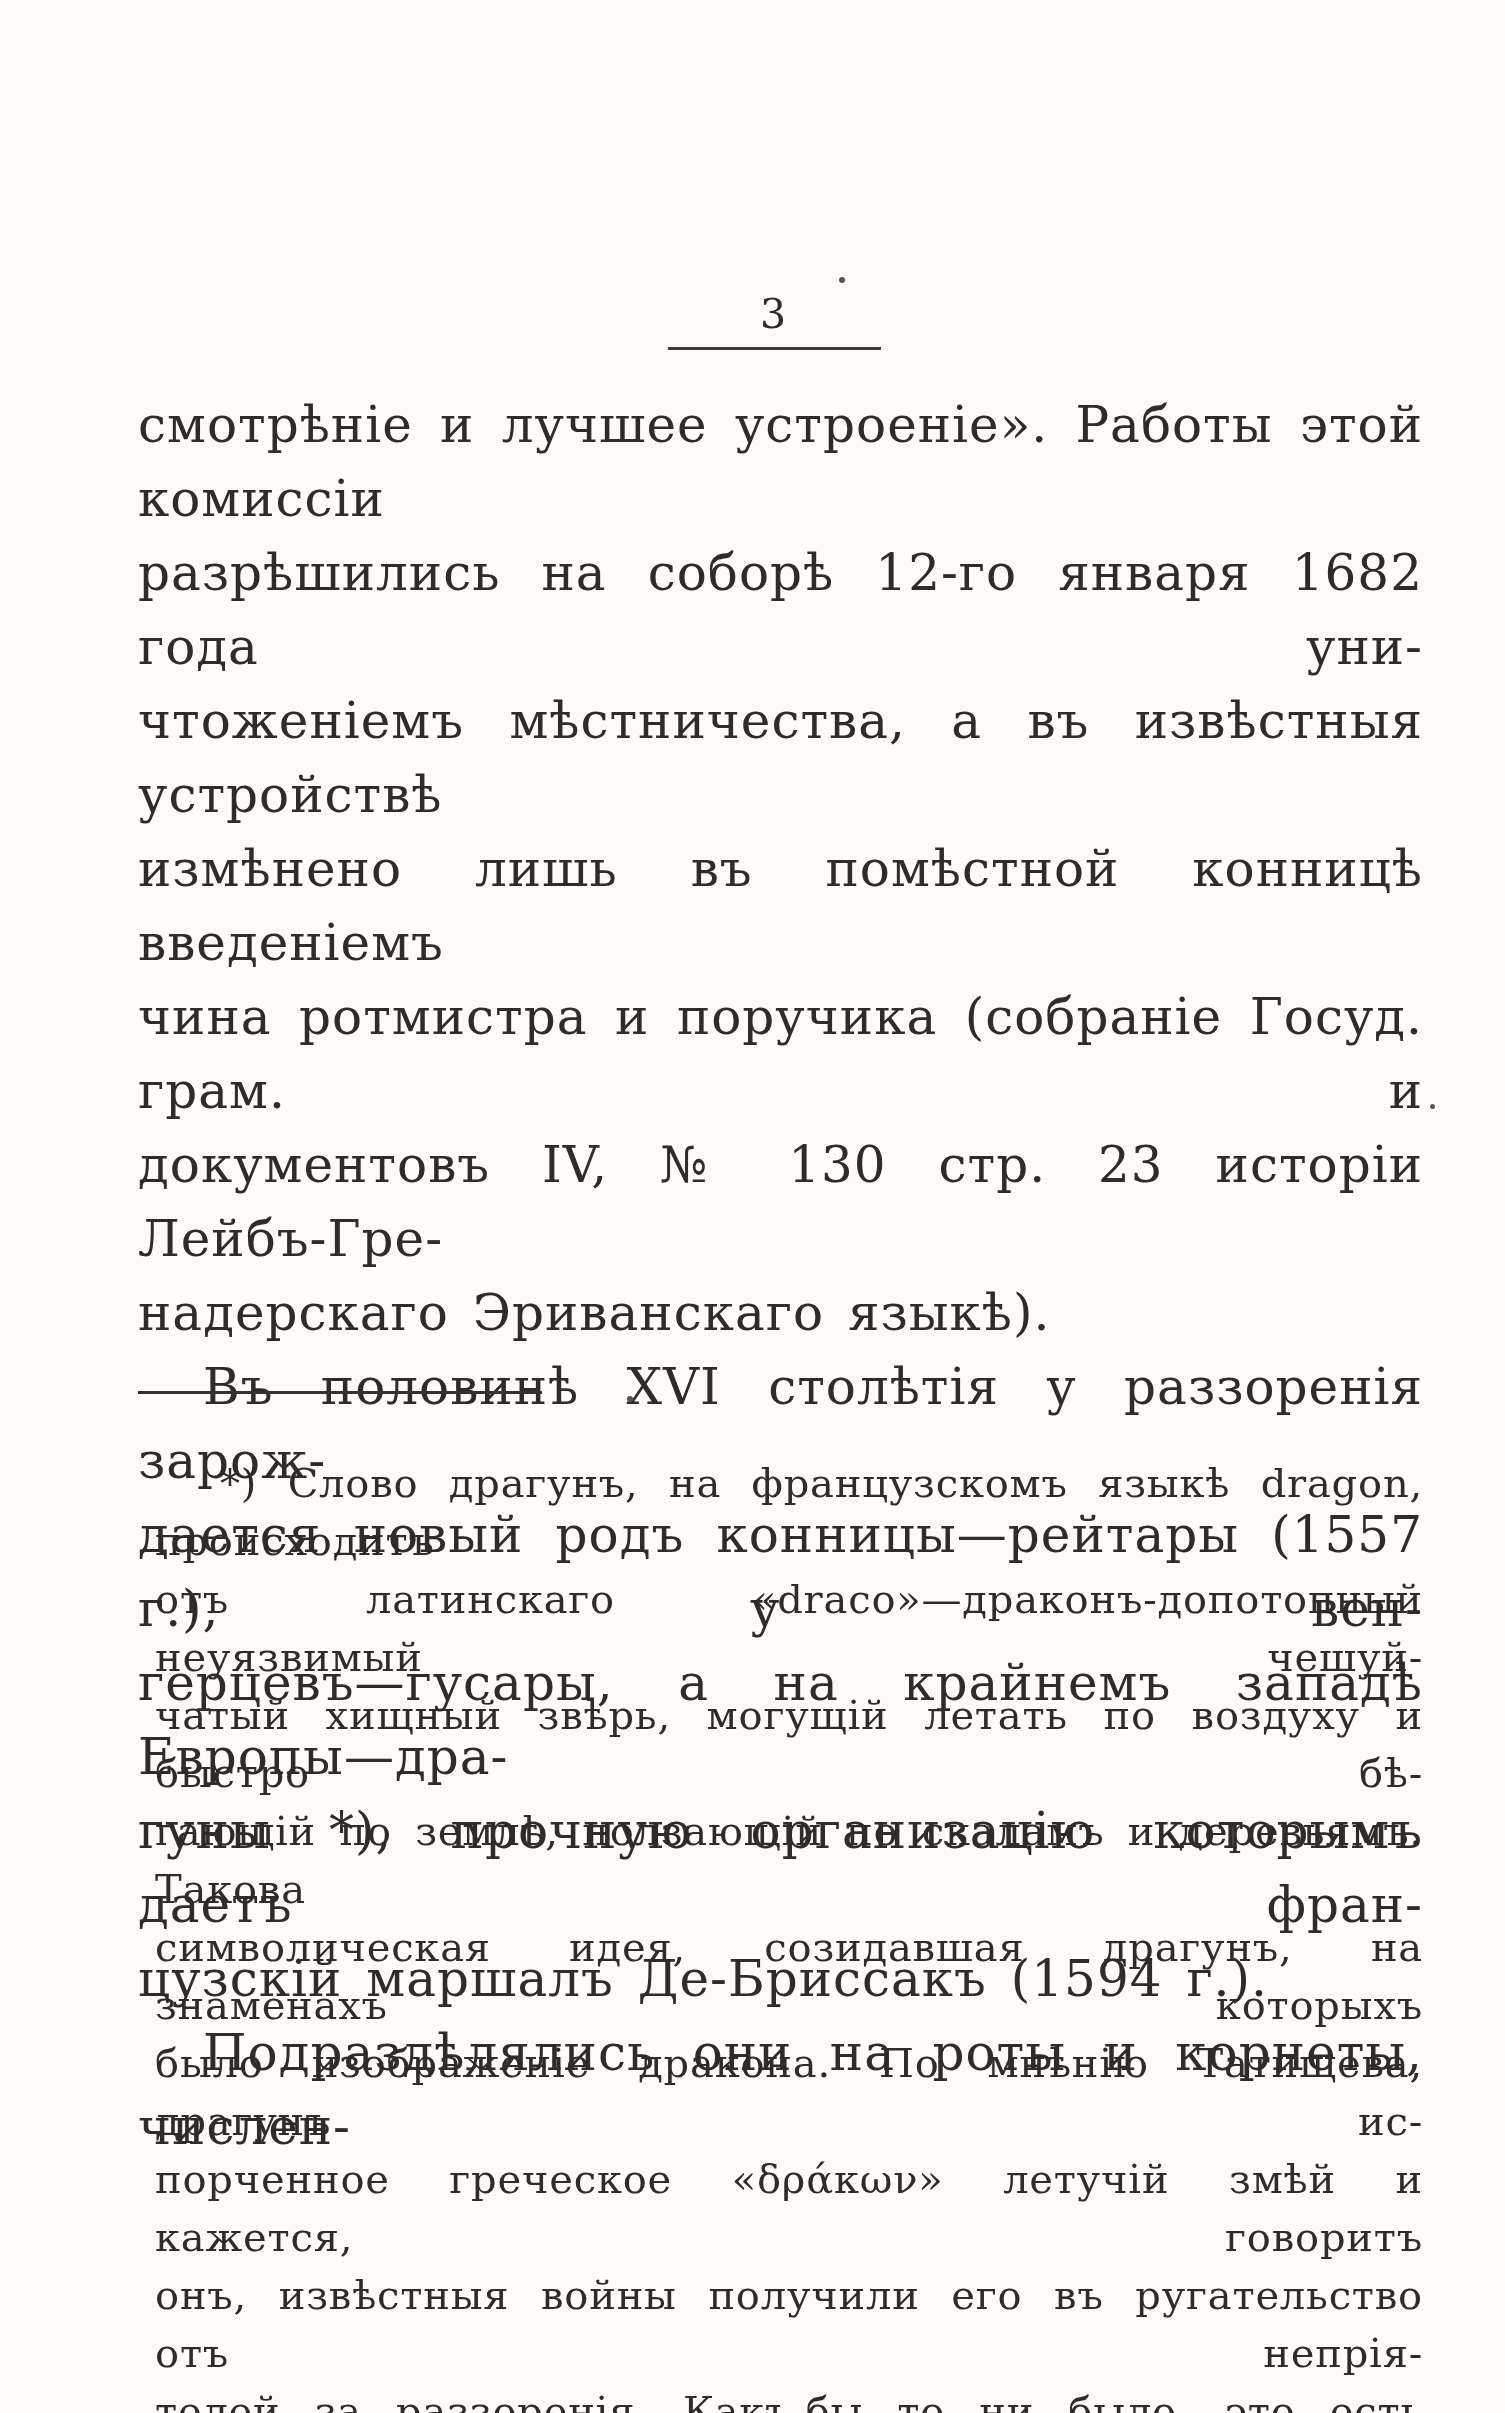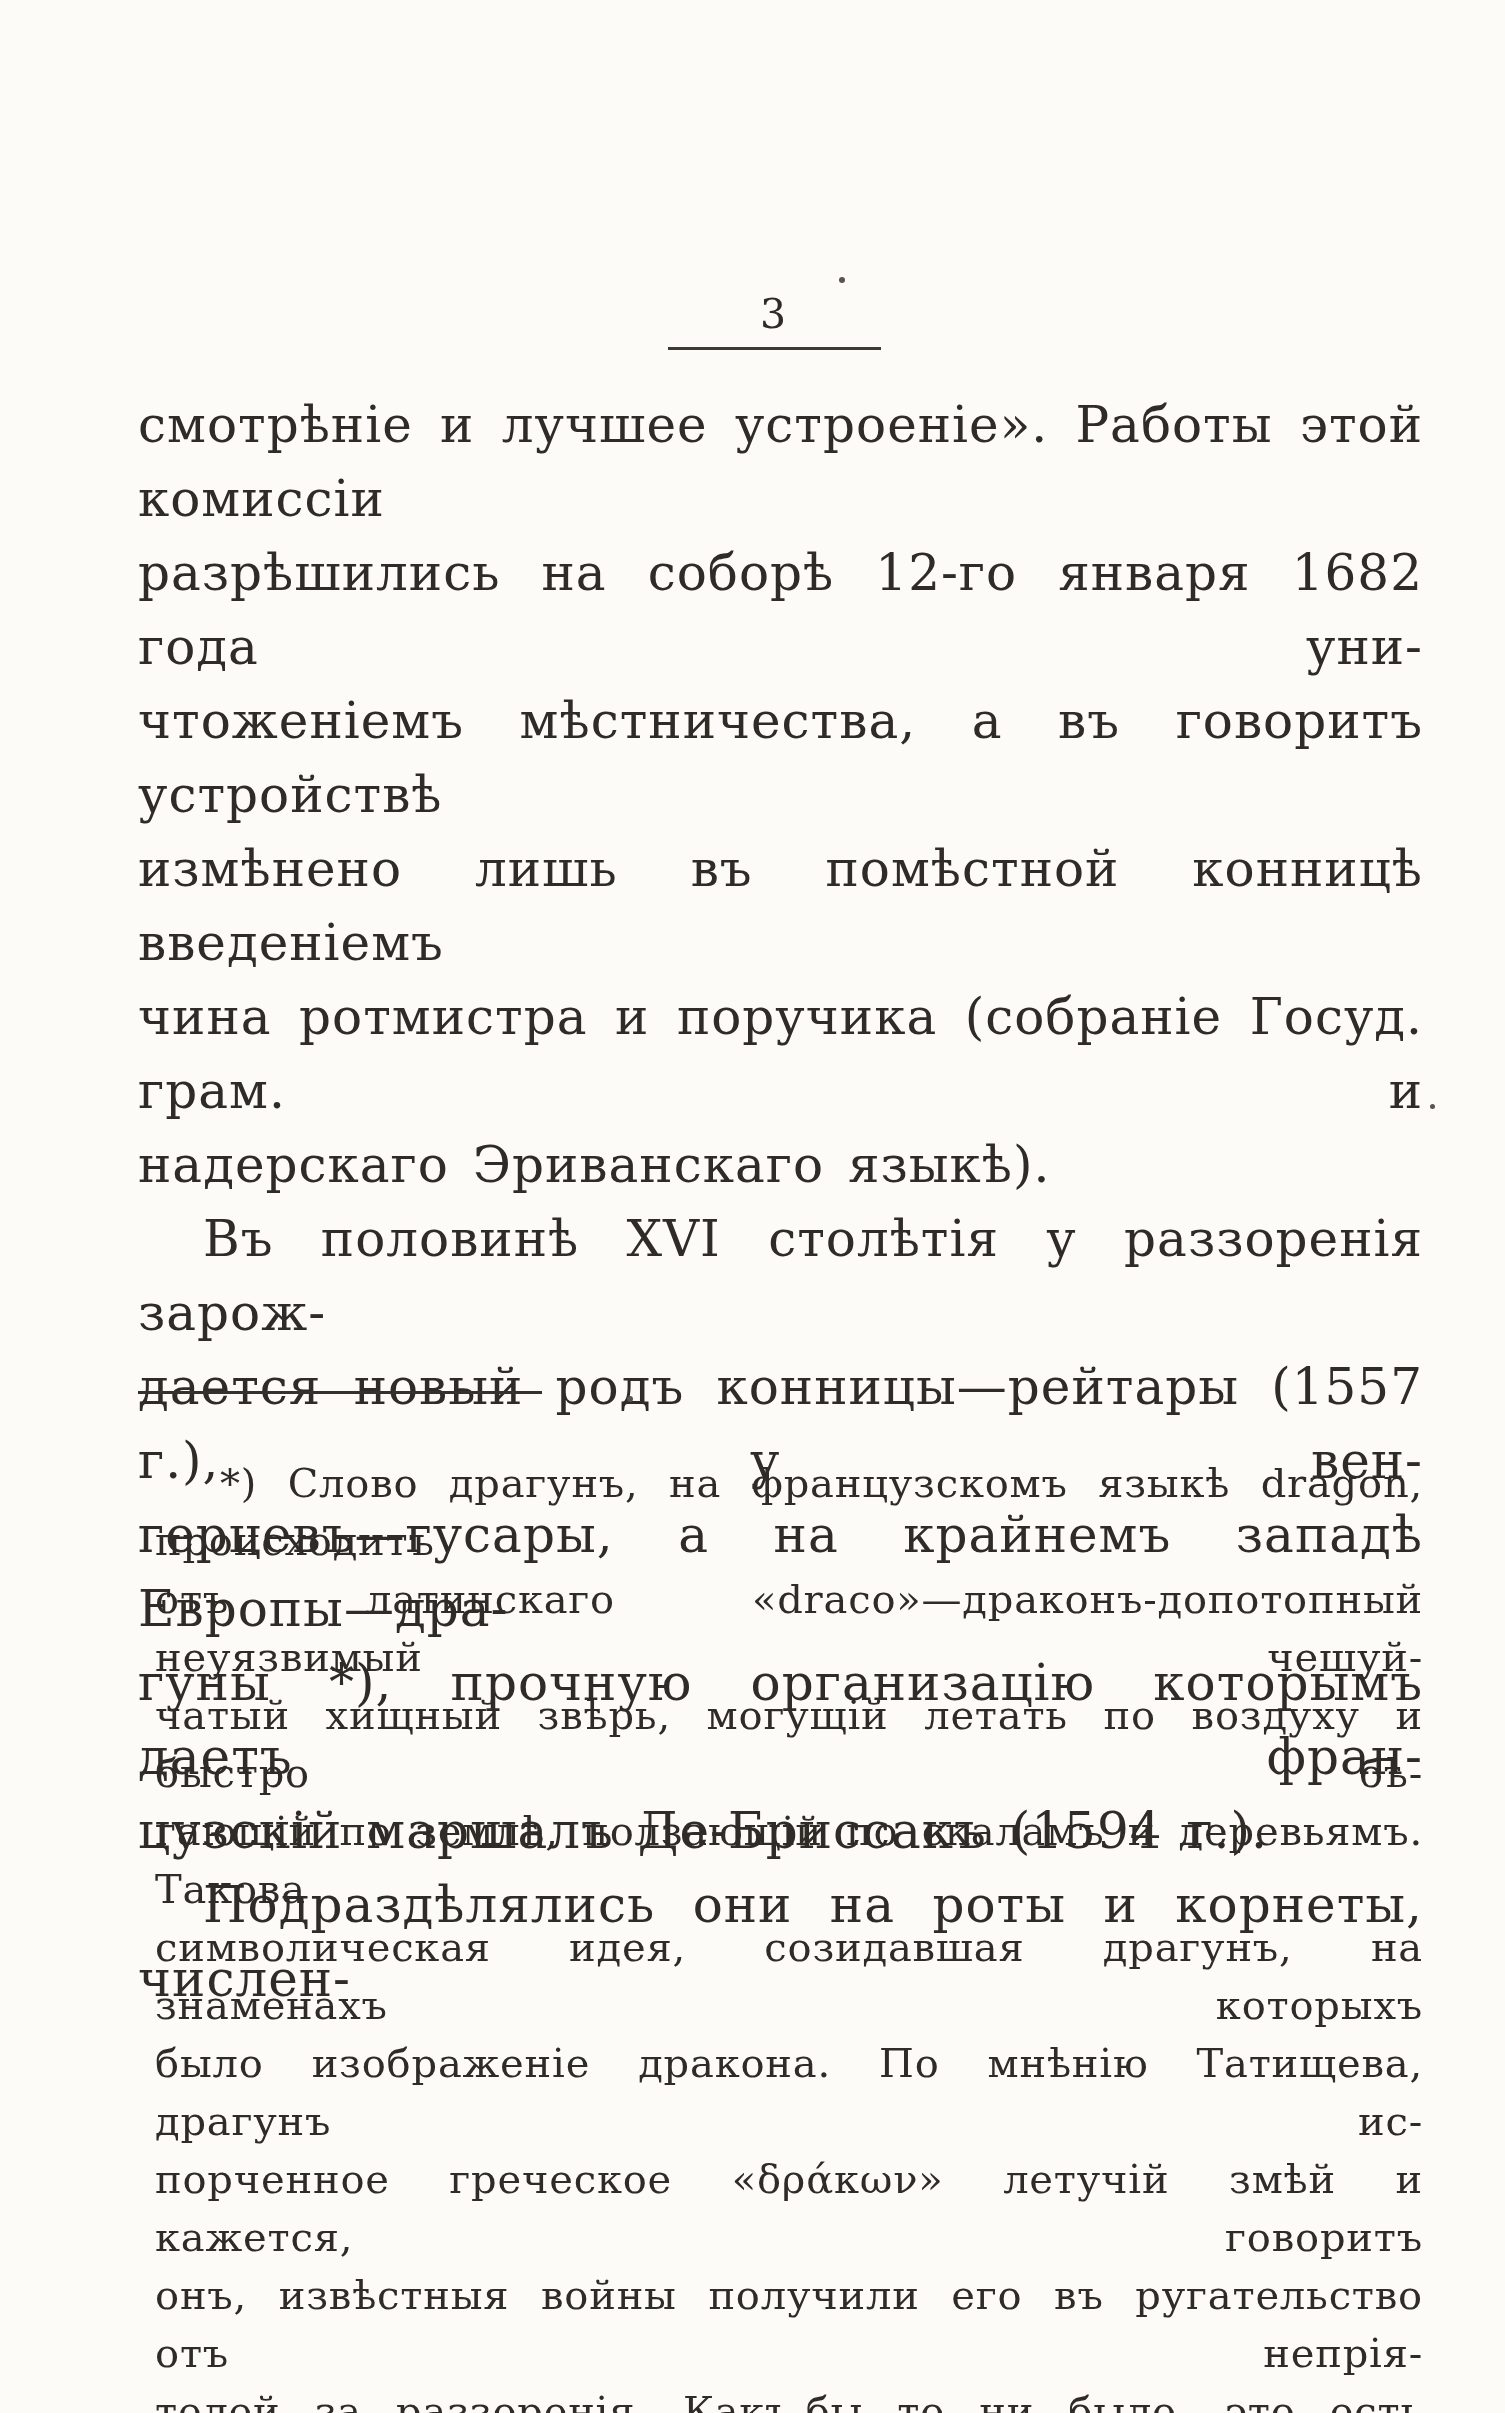--- a/index.html
+++ b/index.html
@@ -104,23 +104,24 @@
 <div class="page">
 
   <div class="folio">
     <div class="folio-number">3</div>
     <div class="folio-rule"></div>
   </div>
 
   <div class="main-text">
       <div class="line">смотрѣніе и лучшее устроеніе». Работы этой комиссіи</div>
       <div class="line">разрѣшились на соборѣ 12-го января 1682 года уни-</div>
-      <div class="line">чтоженіемъ мѣстничества, а въ говоритъ устройствѣ</div>
+      <div class="line">чтоженіемъ мѣстничества, а въ извѣстныя устройствѣ</div>
       <div class="line">измѣнено лишь въ помѣстной конницѣ введеніемъ</div>
       <div class="line">чина ротмистра и поручика (собраніе Госуд. грам. и</div>
+      <div class="line">документовъ IV, № 130 стр. 23 исторіи Лейбъ-Гре-</div>
       <div class="line endline">надерскаго Эриванскаго языкѣ).</div>
       <div class="line indent">Въ половинѣ XVI столѣтія у раззоренія зарож-</div>
       <div class="line">дается новый родъ конницы—рейтары (1557 г.), у вен-</div>
       <div class="line">герцевъ—гусары, а на крайнемъ западѣ Европы—дра-</div>
       <div class="line">гуны *), прочную организацію которымъ даетъ фран-</div>
       <div class="line endline">цузскій маршалъ Де-Бриссакъ (1594 г.).</div>
       <div class="line indent">Подраздѣлялись они на роты и корнеты, числен-</div>
     </div>
 
   <div class="footnote-rule"></div>

